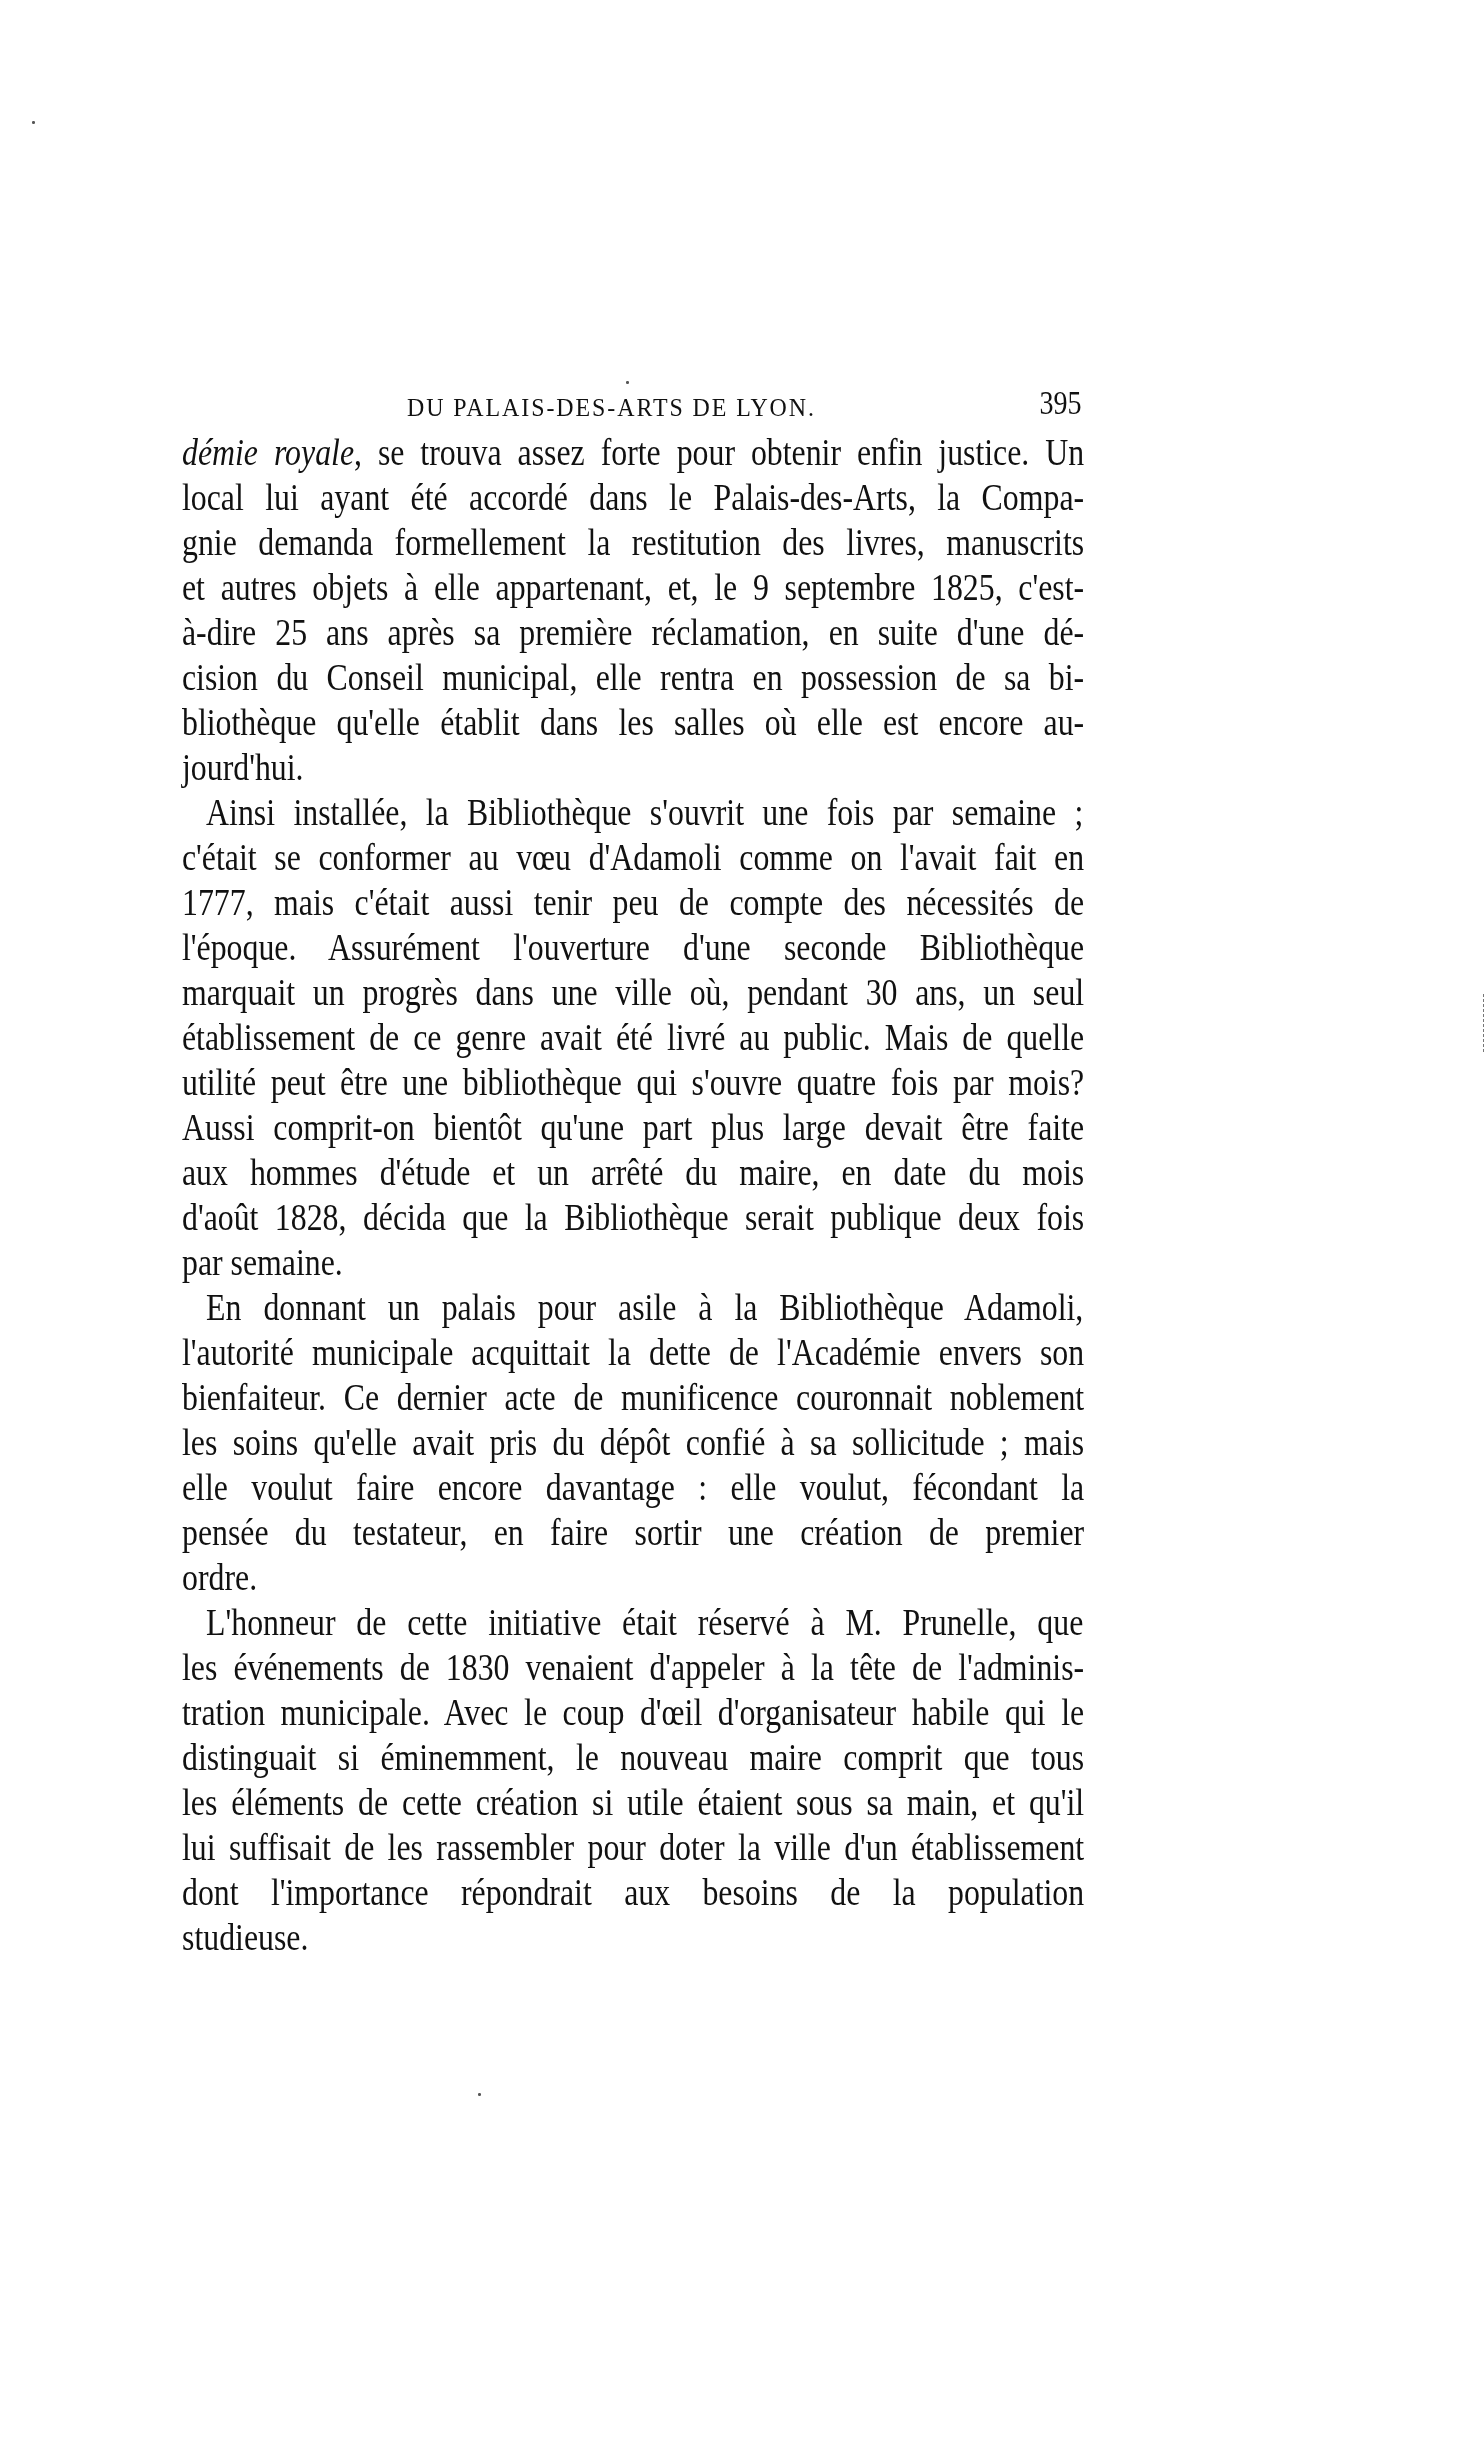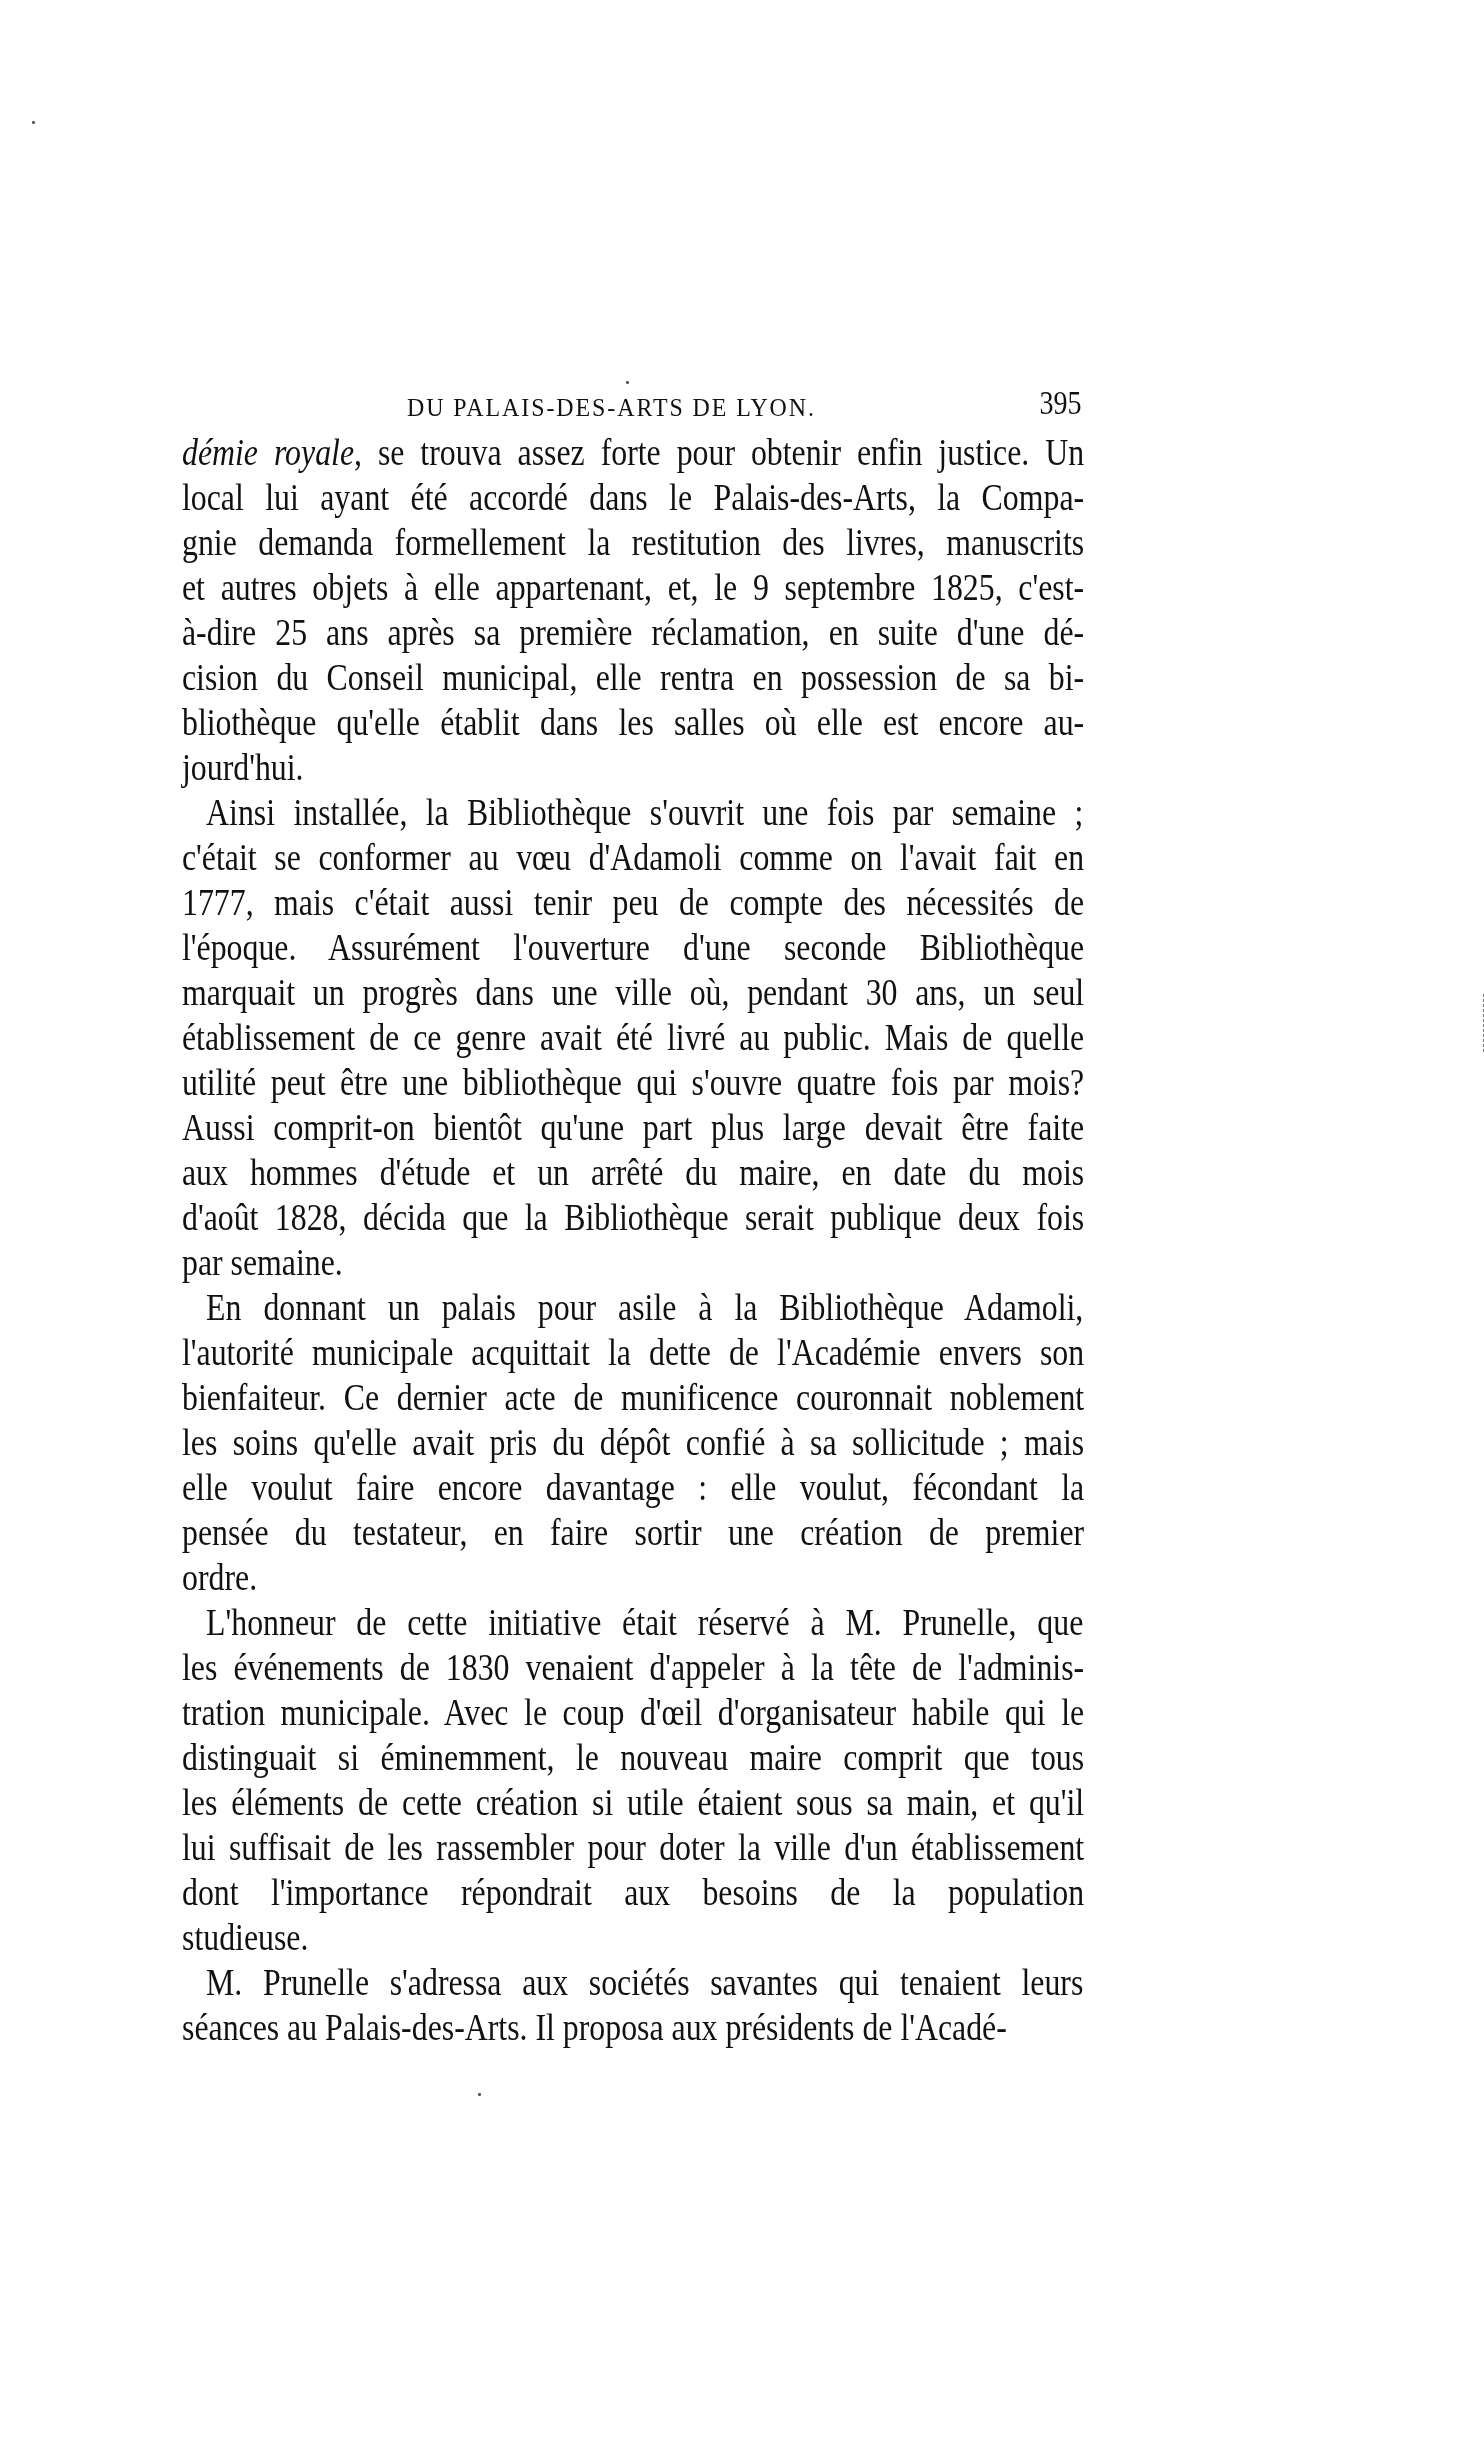--- a/index.html
+++ b/index.html
@@ -138,24 +138,20 @@
       <div>
         <div class="line indent"><span>L'honneur de cette initiative était réservé à M. Prunelle, que</span></div>
         <div class="line"><span>les événements de 1830 venaient d'appeler à la tête de l'adminis-</span></div>
         <div class="line"><span>tration municipale. Avec le coup d'œil d'organisateur habile qui le</span></div>
         <div class="line"><span>distinguait si éminemment, le nouveau maire comprit que tous</span></div>
         <div class="line"><span>les éléments de cette création si utile étaient sous sa main, et qu'il</span></div>
         <div class="line"><span>lui suffisait de les rassembler pour doter la ville d'un établissement</span></div>
         <div class="line"><span>dont l'importance répondrait aux besoins de la population</span></div>
         <div class="line last"><span>studieuse.</span></div>
       </div>
-      <div>
-        <div class="line indent"><span>M. Prunelle s'adressa aux sociétés savantes qui tenaient leurs</span></div>
-        <div class="line last"><span>séances au Palais-des-Arts. Il proposa aux présidents de l'Acadé-</span></div>
-      </div>
     </div>
 
   <div class="margin-mark"></div>
 
   <div class="speck" style="left:626px; top:377px;"></div>
   <div class="speck" style="left:478px; top:2089px;"></div>
   <div class="speck" style="left:32px; top:117px;"></div>
 
   <div class="foot-rule" style="left:802px; width:25px;"></div>
   <div class="foot-rule" style="left:878px; width:33px;"></div>

